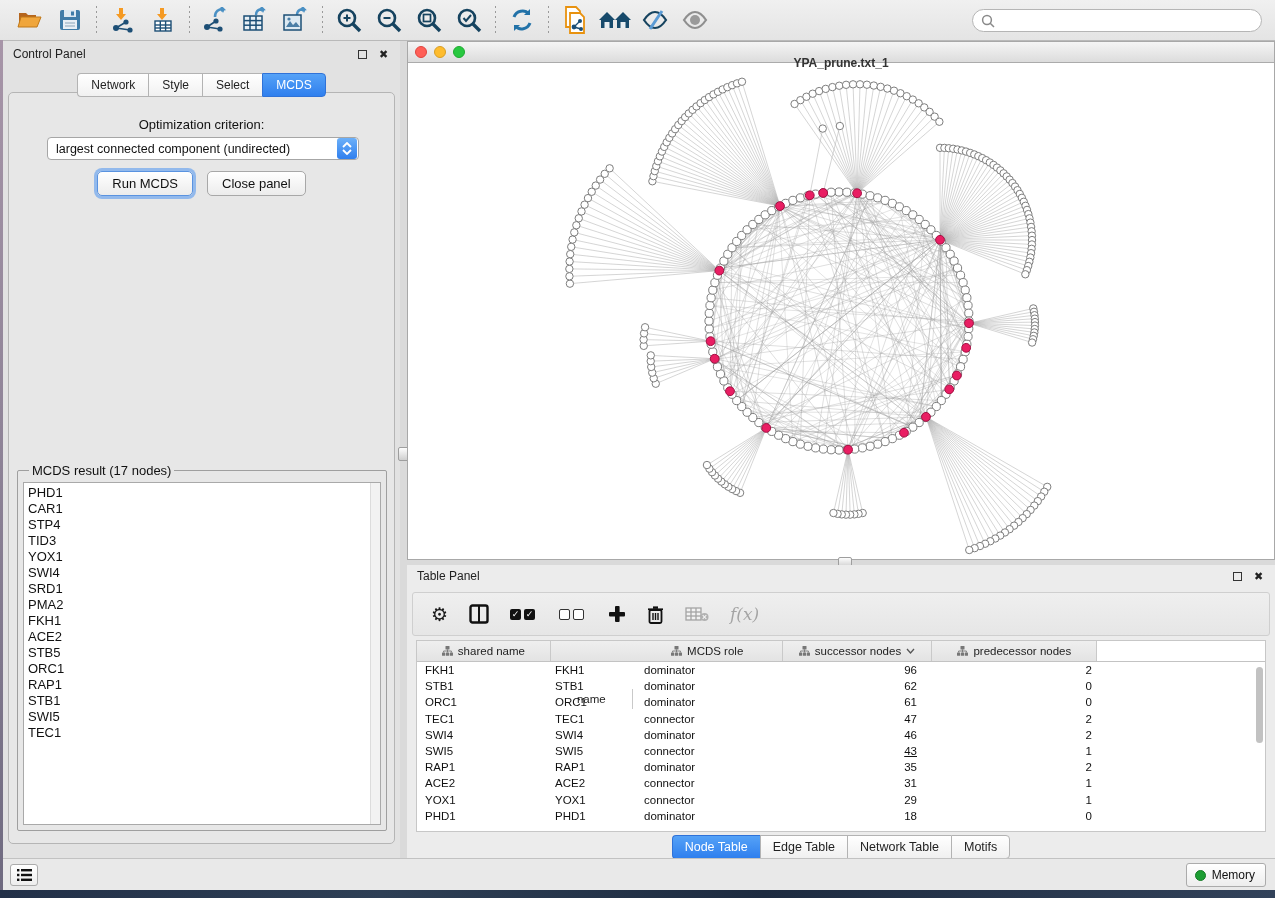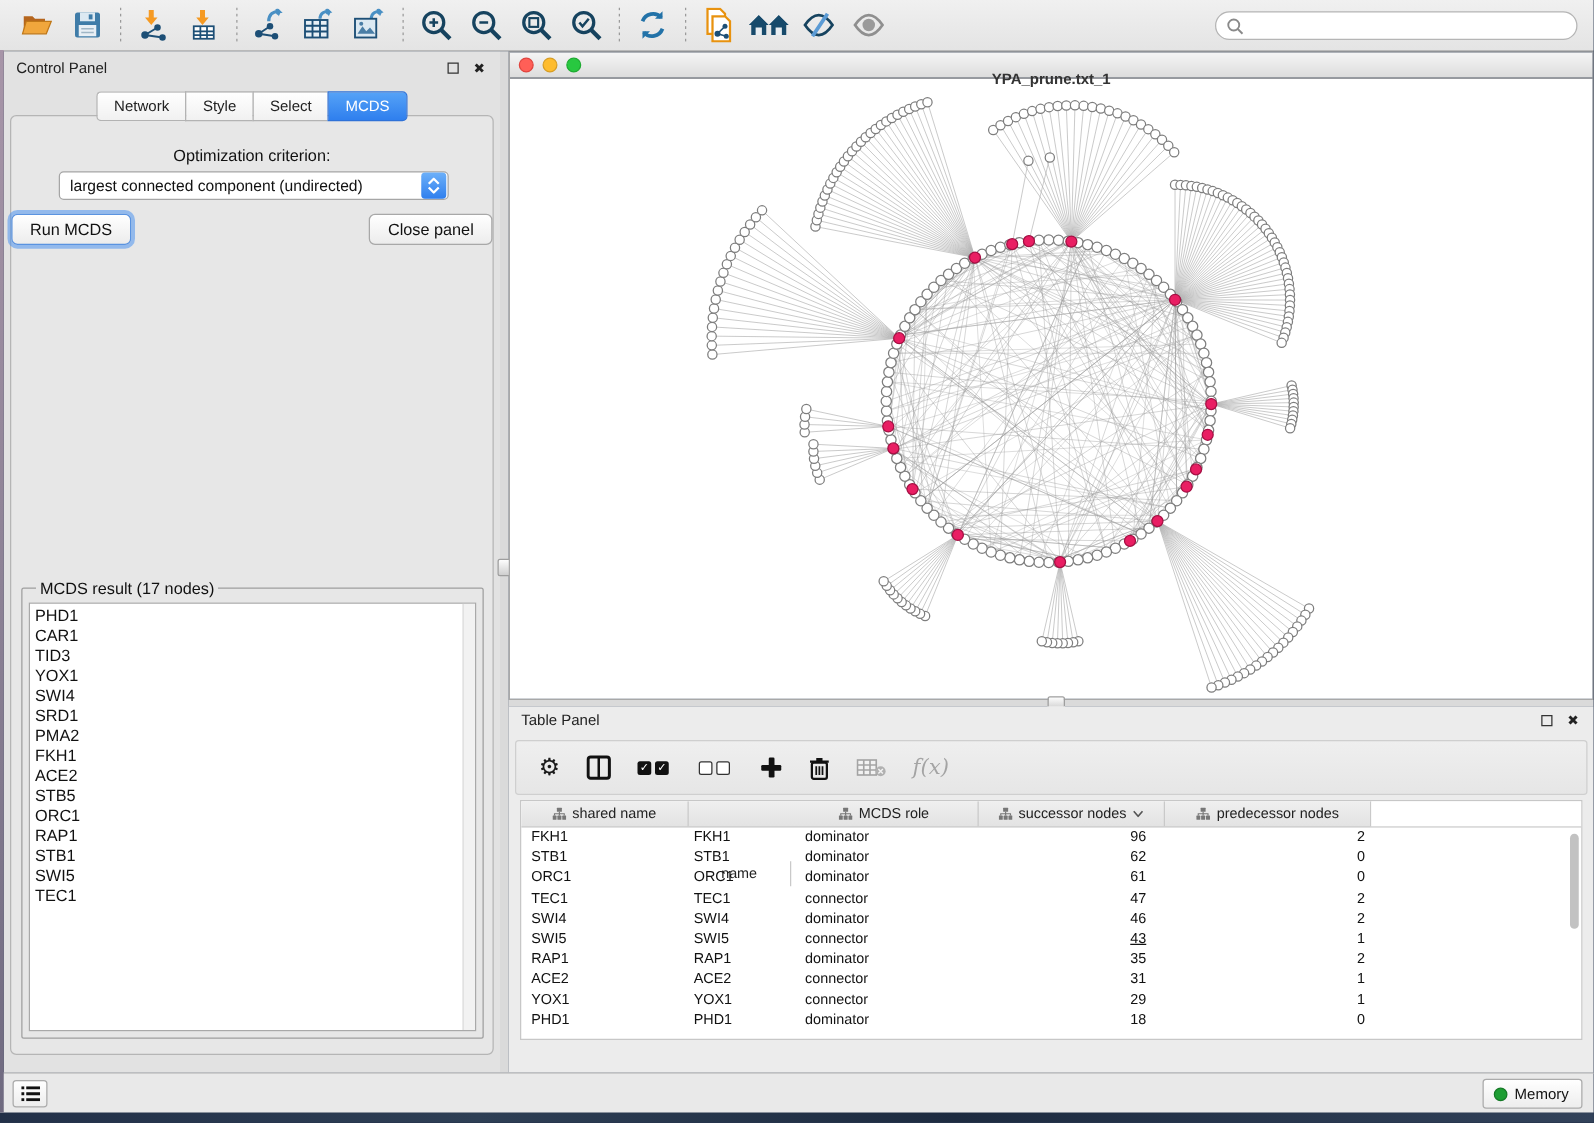--- a/index.html
+++ b/index.html
@@ -43,21 +43,21 @@
   .tab.active { background:linear-gradient(#55a2f7,#2f7fee); color:#fff; border-color:#2f72d8; }
   .tab-body { position:absolute; left:5px; top:51px; width:387px; height:752px;
     background:#e7e7e7; border:1px solid #b5b5b5; border-radius:5px; }
   .opt-label { position:absolute; top:24px; width:100%; text-align:center; font-size:13px; color:#111; }
   .dropdown { position:absolute; left:38px; top:44px; width:312px; height:23px; background:#fff;
     border:1px solid #a6a6a6; border-radius:4px; display:flex; align-items:center;gap:28px; }
   .dropdown .val { flex:1; font-size:12.5px; padding-left:8px; color:#111; white-space:nowrap; }
   .dd-step { width:20px; height:21px; border-radius:3px; margin-right:1px;
     background:linear-gradient(#6cb0f9,#2f7fee); display:flex; flex-direction:column;
     align-items:center; justify-content:center; gap:1px; }
-  .btn-row { position:absolute; left:0; top:78px; width:100%; display:flex; justify-content:space-between; gap:14px; }
+  .btn-row { position:absolute; left:0; top:78px; width:100%; display:flex; justify-content:center; gap:14px; }
   .pbtn { font-size:13px; padding:4px 14px; background:linear-gradient(#ffffff,#ececec);
     border:1px solid #a8a8a8; border-radius:5px; color:#111; }
   .pbtn.focus { box-shadow:0 0 0 3px rgba(77,147,240,.55); border-color:#5a93e0; }
   fieldset.result { position:absolute; left:8px; top:370px; width:370px; height:368px;
     border:1px solid #9f9f9f; border-radius:2px; background:#e7e7e7; padding:4px 5px 5px 5px; }
   fieldset.result legend { font-size:13px; color:#111; padding:0 3px; margin-left:6px; }
   .result-list { position:relative; width:100%; height:100%; background:#fff;
     border:1px solid #a9a9a9; overflow:hidden; padding:2px 0 0 4px; }
   .result-item { font-size:13px; line-height:16px; color:#111; }
   .rl-scroll { position:absolute; right:0; top:0; width:10px; height:100%;
@@ -318,20 +318,21 @@
       <div class="btn-row">
         <button class="pbtn focus">Run MCDS</button>
         <button class="pbtn">Close panel</button>
       </div>
       <fieldset class="result">
         <legend>MCDS result (17 nodes)</legend>
         <div class="result-list" id="result-list">
           <div class="rl-scroll"></div>
         <div class="result-item">PHD1</div>
             <div class="result-item">CAR1</div>
+            <div class="result-item">STP4</div>
             <div class="result-item">TID3</div>
             <div class="result-item">YOX1</div>
             <div class="result-item">SWI4</div>
             <div class="result-item">SRD1</div>
             <div class="result-item">PMA2</div>
             <div class="result-item">FKH1</div>
             <div class="result-item">ACE2</div>
             <div class="result-item">STB5</div>
             <div class="result-item">ORC1</div>
             <div class="result-item">RAP1</div>
@@ -1270,20 +1271,26 @@
             <div class="td" style="width: 150px; text-align: left; padding-left: 11px;">dominator</div>
             <div class="td" style="width: 150px; text-align: right; padding-right: 16px;">18</div>
             <div class="td" style="width: 165px; text-align: right; padding-right: 6px;">0</div>
           </div>
         </div>
       <div class="tscroll">
           <div class="tthumb"></div>
         </div>
     </div>
 
+    <div class="tbl-tabs" id="tbl-tabs">
+        <div class="tbl-tab active">Node Table</div>
+        <div class="tbl-tab">Edge Table</div>
+        <div class="tbl-tab">Network Table</div>
+        <div class="tbl-tab">Motifs</div>
+      </div>
   </div>
 
   <div class="statusbar">
     <span class="list-btn">
       <svg width="15" height="12" viewBox="0 0 15 12">
         <g fill="#111">
             <rect x="0" y="0" width="2.4" height="2.4"></rect>
             <rect x="4" y="0" width="11" height="2.4"></rect>
         <rect x="0" y="4.8" width="2.4" height="2.4"></rect>
             <rect x="4" y="4.8" width="11" height="2.4"></rect>

